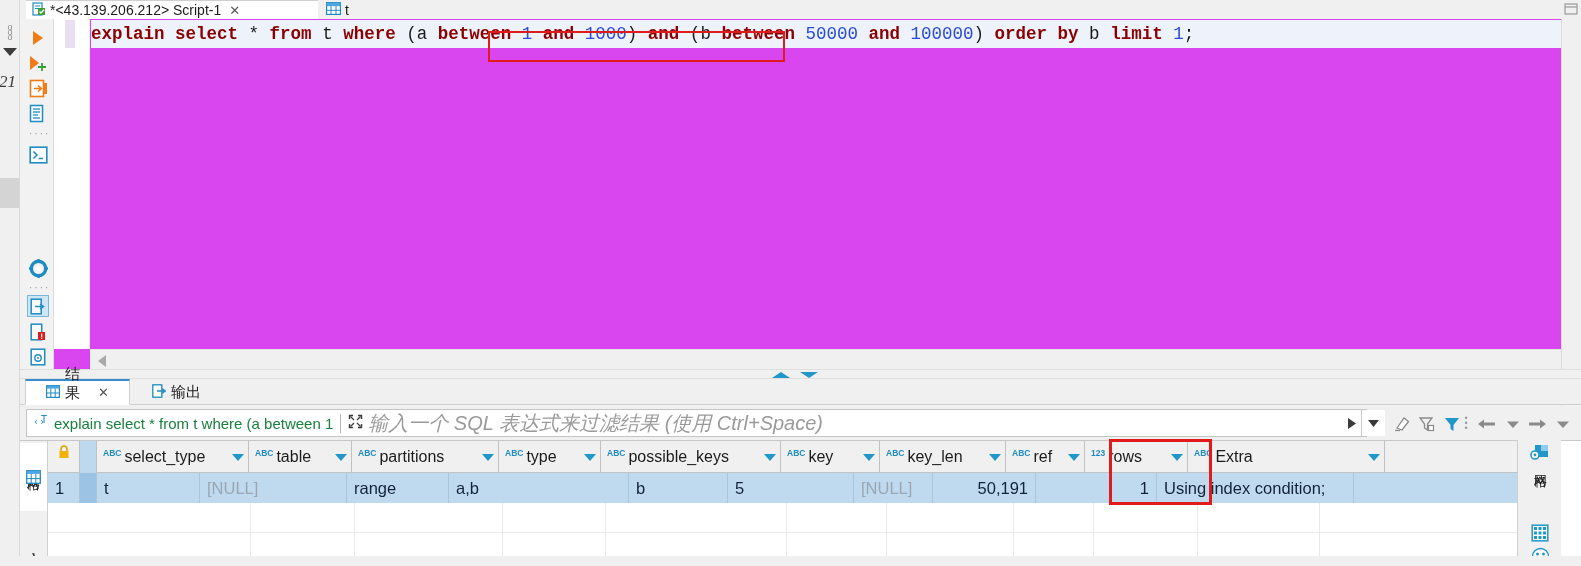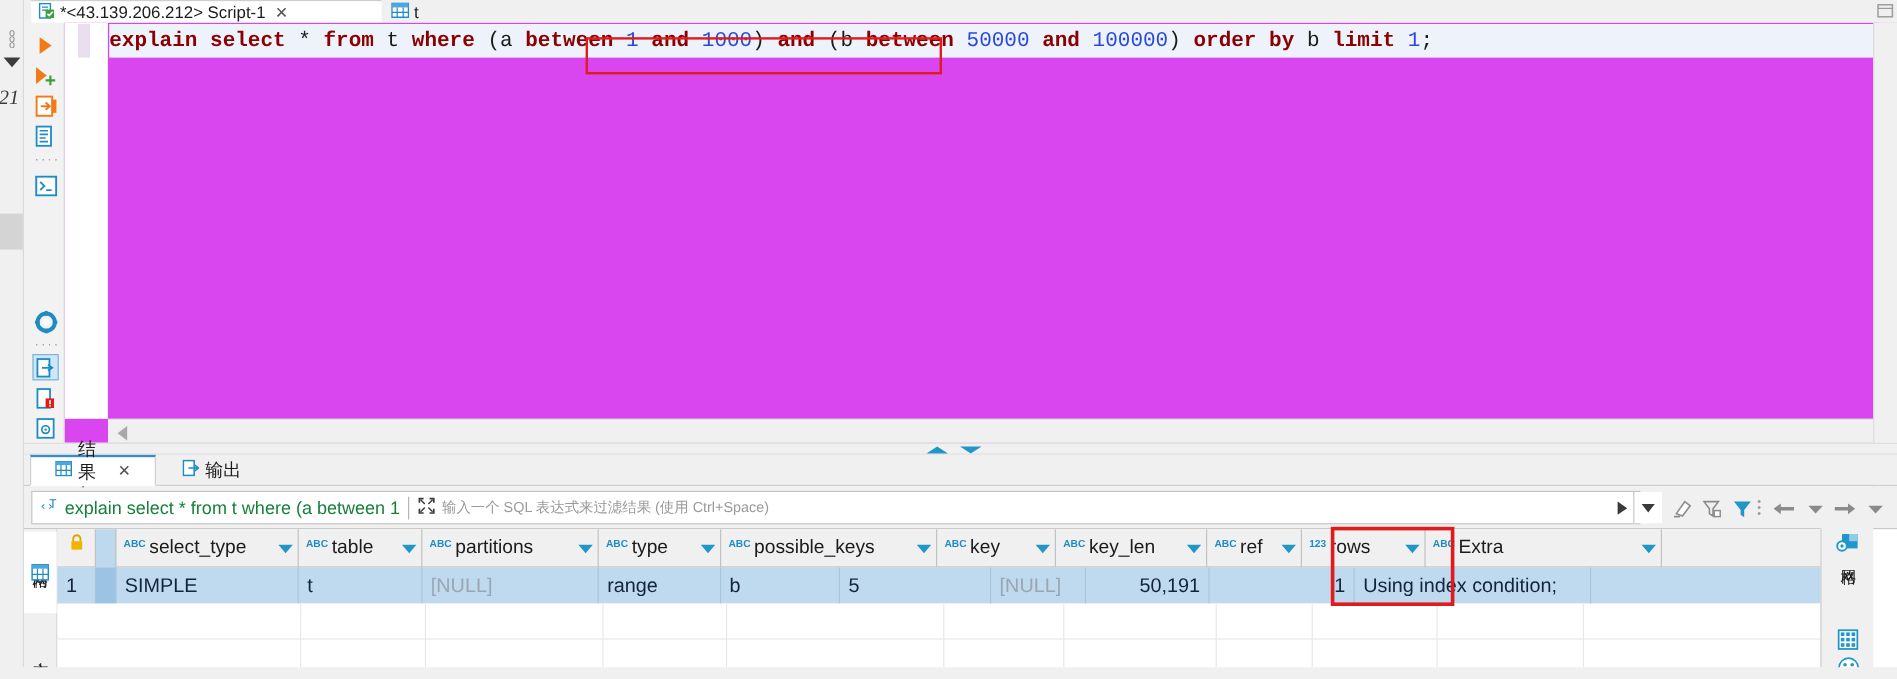--- a/index.html
+++ b/index.html
@@ -188,22 +188,22 @@
     position: absolute; left: 6px; top: 3px; width: 1341px; height: 28px;
     background: #ffffff; border: 1px solid #c4c4c4;
     display: flex; align-items: center; gap: 5px; padding: 0 6px;
     font-size: 15px;
   }
   .filter-text { color: #17803d; white-space: nowrap; }
   .filter-caret {
     width: 1px; height: 19px; background: #b6b6b6; margin: 0 2px;
   }
   .filter-ph {
-    color: #9a9a9a; white-space: nowrap;
-    font-family: "Liberation Sans", sans-serif; font-size: 12px;
+    color: #9a9a9a; font-style: italic; white-space: nowrap;
+    font-family: "Liberation Sans", sans-serif; font-size: 20px;
   }
   .fb-run {
     position: absolute; left: 1318px; top: 4px; width: 27px; height: 26px;
     display: flex; align-items: center; justify-content: center;
   }
   .fb-split {
     position: absolute; left: 1341px; top: 4px; width: 24px; height: 26px;
     background: #fff; border-left: 1px solid #c9c9c9;
     display: flex; align-items: center; justify-content: center;
   }
@@ -644,31 +644,31 @@
           </div>
           <div class="hcell" style="width: 197px;">
             <span class="tcode">ABC</span>
             <span class="hname">Extra</span>
             <span class="hcaret"></span>
           </div>
         </div>
       <div class="grow" id="grid-row">
           <div class="rownum">1</div>
           <div class="rowsel"></div>
-          <div class="dcell" style="width: 152px;">
-            <span>SIMPLE</span>
-          </div>
           <div class="dcell" style="width: 103px;">
             <span>t</span>
           </div>
           <div class="dcell" style="width: 147px;">
             <span class="dnull">[NULL]</span>
           </div>
           <div class="dcell" style="width: 102px;">
             <span>range</span>
+          </div>
+          <div class="dcell" style="width: 180px;">
+            <span>a,b</span>
           </div>
           <div class="dcell" style="width: 99px;">
             <span>b</span>
           </div>
           <div class="dcell" style="width: 126px;">
             <span>5</span>
           </div>
           <div class="dcell" style="width: 79px;">
             <span class="dnull">[NULL]</span>
           </div>

